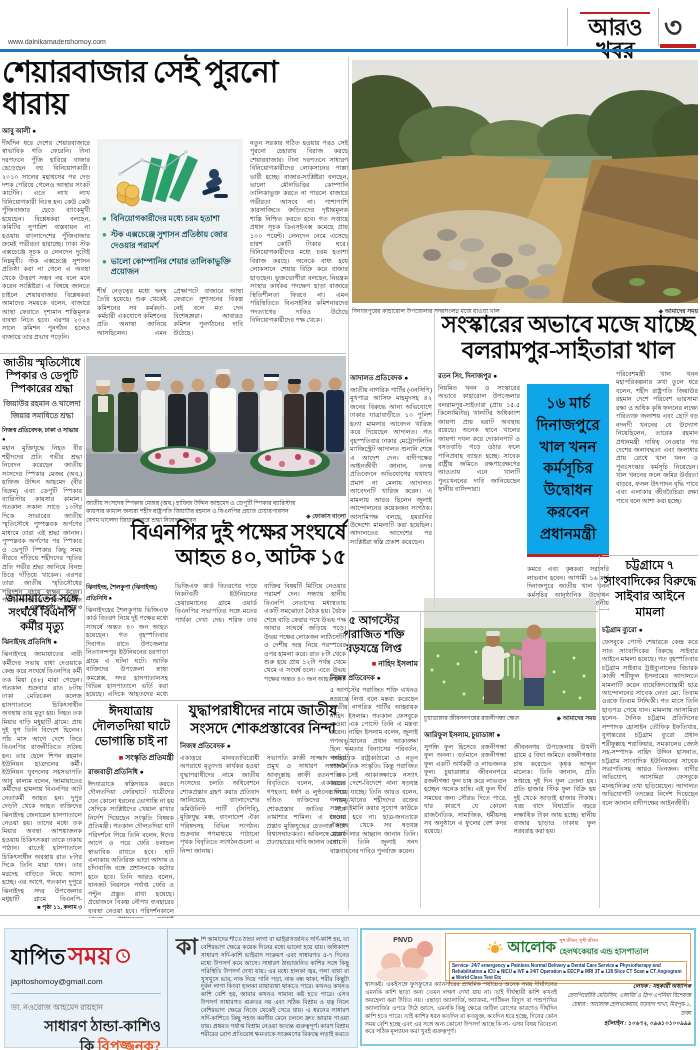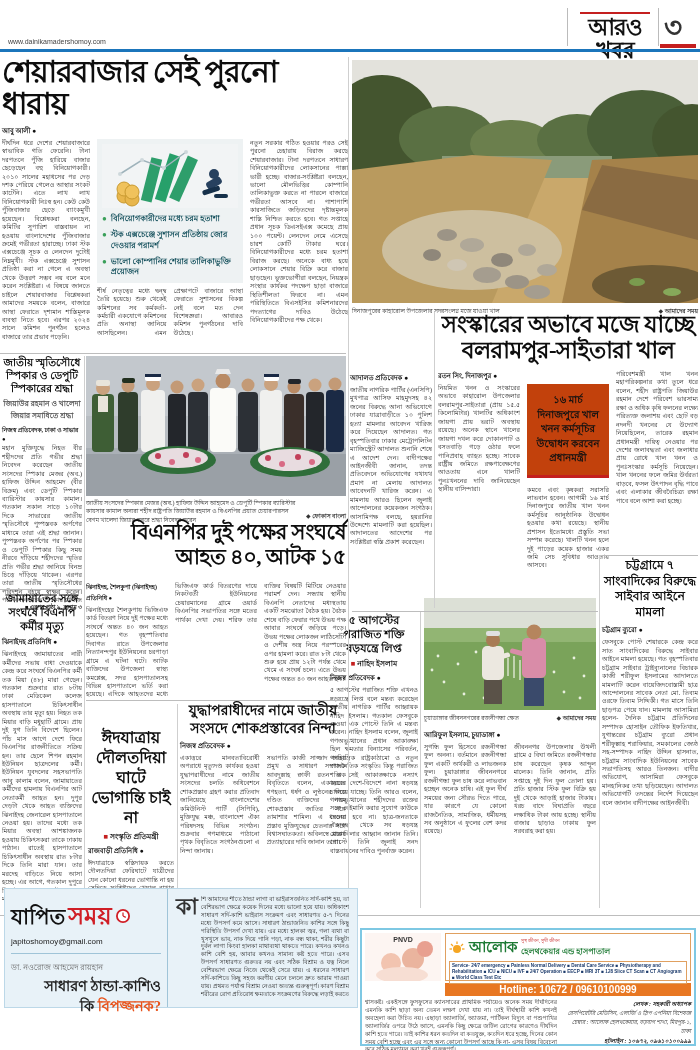--- a/index.html
+++ b/index.html
@@ -10,28 +10,28 @@
   .body-txt{font-size:6.3px;line-height:1.34;text-align:justify;color:#222;overflow:hidden;}
   .byline{font-size:6.8px;font-weight:bold;color:#111;margin-bottom:2px;}
   .subhead{font-size:7.5px;font-weight:bold;color:#555;text-align:center;}
   .jump{font-size:5.8px;font-weight:bold;text-align:right;color:#111;}
   .caption{font-size:6px;color:#333;}
   .credit{font-size:6px;color:#333;font-weight:bold;}
   .vline{position:absolute;width:1px;background:#cfcfcf;}
   .hline{position:absolute;height:1px;background:#bdbdbd;}
   .cols{display:flex;gap:7px;}
   .col{flex:1;overflow:hidden;}
-  .graybox{background:#c2410c;border-bottom:3px solid #c41f1f;padding:9px 5px;text-align:center;
-           font-weight:bold;font-size:10px;line-height:1.45;color:#111;}
+  .graybox{background:#0ea5e9;border-bottom:3px solid #c41f1f;padding:9px 5px;text-align:center;
+           font-weight:bold;font-size:15px;line-height:1.45;color:#111;}
   .graybox2{background:#e9ebed;padding:8px 4px;text-align:center;font-weight:bold;font-size:8.4px;line-height:1.45;color:#111;}
   .infobox{background:#eef2f3;padding:5px;}
   .bullet-item{display:flex;gap:4px;font-size:8px;font-weight:bold;color:#14505c;line-height:1.3;margin-top:6px;}
   .bullet-dot{color:#3aa05a;font-size:8px;line-height:1.2;}
   .redsq{color:#c41f1f;font-weight:bold;}
-  .attrib{font-size:7.6px;font-weight:bold;text-align:center;color:#111;margin:2px 0;}
+  .attrib{font-size:7.6px;font-weight:bold;text-align:right;color:#111;margin:2px 0;}
   .topname{color:#d01e26;font-weight:bold;font-size:15px;letter-spacing:-0.5px;}
   .photo{display:block;}
 </style>
 </head>
 <body>
 
 <div id="canvas">
 
   <div class="abs" style="left:0;top:0;width:700px;height:52px;">
     <div class="abs" style="left:8px;top:38px;font-size:7px;font-family:'Liberation Sans',sans-serif;color:#444;">www.dainikamadershomoy.com</div>
@@ -221,21 +221,21 @@
   </div>
 
   <div class="abs" style="left:2px;top:592px;width:80px;height:316px;">
     <div class="hl" style="font-size:11px;text-align:center;line-height:1.25;">জামায়াতের সঙ্গে সংঘর্ষে বিএনপি কর্মীর মৃত্যু</div>
     <div class="byline" style="margin-top:3px;">ঝিনাইদহ প্রতিনিধি ●</div>
     <div class="body-txt" style="height:252px;">ঝিনাইদহে জামায়াতের নারী কর্মীদের সভায় বাধা দেওয়াকে কেন্দ্র করে সংঘর্ষে বিএনপির কর্মী তক মিয়া (৪৮) মারা গেছেন। গতকাল শুক্রবার রাত ৮টায় ঢাকা মেডিকেল কলেজ হাসপাতালে চিকিৎসাধীন অবস্থায় তার মৃত্যু হয়। নিহত তক মিয়ার বাড়ি মধুহাটি গ্রামে। প্রায় দুই যুগ তিনি বিদেশে ছিলেন। পাঁচ মাস আগে দেশে ফিরে বিএনপির রাজনীতিতে সক্রিয় হন। তার ছেলে শিপন রহমান ইউনিয়ন ছাত্রদলের কর্মী। ইউনিয়ন যুবদলের সহসভাপতি আবু কালাম বলেন, জামায়াতের কর্মীদের হামলায় বিএনপির আট নেতাকর্মী আহত হন। দুপুর দেড়টা থেকে আহত ব্যক্তিদের ঝিনাইদহ জেনারেল হাসপাতালে নেওয়া হয়। তাদের মধ্যে তক মিয়ার অবস্থা আশঙ্কাজনক হওয়ায় চিকিৎসকরা তাকে ঢাকায় পাঠান। রাতেই হাসপাতালে চিকিৎসাধীন অবস্থায় রাত ৮টার দিকে তিনি মারা যান। তার মরদেহ বাড়িতে নিয়ে আসা হচ্ছে। এর আগে, গতকাল দুপুরে ঝিনাইদহ সদর উপজেলার মধুহাটি গ্রামে বিএনপি-জামায়াতের নেতাকর্মীদের মধ্যে সংঘর্ষে অন্তত ১০ জন আহত হন। সদর থানার বেশ কয়েকজন পুলিশ কনস্টেবল এসআইসহ আহত হন। মধুহাটি গ্রামে ওহিদুল ইসলামের বাড়িতে জামায়াতের নারী কর্মীরা কোরআন তালিম করার জন্য জড়ো হন। নারী কর্মীদের জড়ো হওয়া দেখে প্রতিবেশী ওয়ার্ড বিএনপির সভাপতি ইলিয়াস হোসেন কারণ জানতে চান। এ নিয়ে তর্কের একপর্যায়ে উভয়পক্ষের মধ্যে সংঘর্ষের সূত্রপাত হয়। এতে দুপক্ষের</div>
     <div class="jump">■ পৃষ্ঠা ১১, কলাম ৩</div>
   </div>
 
   <div class="abs" style="left:88px;top:704px;width:86px;height:204px;">
-    <div class="hl" style="font-size:16px;text-align:center;line-height:1.25;margin-top:24px;">ঈদযাত্রায় দৌলতদিয়া ঘাটে ভোগান্তি চাই না</div>
+    <div class="hl" style="font-size:12px;text-align:center;line-height:1.25;">ঈদযাত্রায় দৌলতদিয়া ঘাটে ভোগান্তি চাই না</div>
     <div class="attrib">
       <span class="redsq">■ </span><span>সংস্কৃতি প্রতিমন্ত্রী</span>
     </div>
     <div class="byline">রাজবাড়ী প্রতিনিধি ●</div>
     <div class="body-txt" style="height:138px;">ঈদযাত্রাকে স্বস্তিদায়ক করতে দৌলতদিয়া ফেরিঘাটে যাত্রীদের যেন কোনো ধরনের ভোগান্তি না হয় সেদিকে সংশ্লিষ্টদের খেয়াল রাখার নির্দেশ দিয়েছেন সংস্কৃতি বিষয়ক প্রতিমন্ত্রী। গতকাল দৌলতদিয়া ঘাট পরিদর্শনে গিয়ে তিনি বলেন, ঈদের আগে ও পরে ফেরি চলাচল স্বাভাবিক রাখতে হবে। ঘাট এলাকায় অতিরিক্ত ভাড়া আদায় ও চাঁদাবাজি বন্ধে প্রশাসনকে কঠোর হতে হবে। তিনি আরও বলেন, যানজট নিরসনে পর্যাপ্ত ফেরি ও পন্টুন প্রস্তুত রাখা হয়েছে। প্রয়োজনে বিকল্প নৌপথ ব্যবহারের ব্যবস্থা নেওয়া হবে। পরিদর্শনকালে জেলা প্রশাসকসহ সংশ্লিষ্ট কর্মকর্তারা উপস্থিত ছিলেন।</div>
   </div>
 
   <div class="abs" style="left:180px;top:702px;width:166px;height:206px;">
     <div class="hl" style="font-size:14px;text-align:center;line-height:1.25;">যুদ্ধাপরাধীদের নামে জাতীয় সংসদে শোকপ্রস্তাবের নিন্দা</div>
     <div class="byline" style="margin-top:3px;">নিজস্ব প্রতিবেদক ●</div>
@@ -313,21 +313,21 @@
   <div class="vline" style="left:420px;top:612px;height:296px;"></div>
   <div class="vline" style="left:599px;top:556px;height:352px;"></div>
   <div class="vline" style="left:177px;top:704px;height:204px;"></div>
   <div class="hline" style="left:0;top:353px;width:346px;"></div>
   <div class="hline" style="left:0;top:589px;width:82px;"></div>
   <div class="hline" style="left:86px;top:700px;width:260px;"></div>
   <div class="hline" style="left:352px;top:611px;width:246px;"></div>
   <div class="hline" style="left:602px;top:555px;width:96px;"></div>
   <div class="hline" style="left:0;top:915px;width:700px;"></div>
 
-  <div class="abs" style="left:4px;top:888px;width:352px;height:118px;background:#e8f2f8;border:1px solid #bcd8e8;display:flex;">
+  <div class="abs" style="left:4px;top:928px;width:352px;height:118px;background:#e8f2f8;border:1px solid #bcd8e8;display:flex;">
     <div style="flex:0 0 150px;padding:8px 6px;border-right:1px solid #9fc4d8;">
       <div style="display:flex;align-items:baseline;gap:3px;">
         <span style="font-size:21px;font-weight:bold;color:#111;">যাপিত</span>
         <span style="font-size:24px;font-weight:bold;color:#d01e26;">সময়</span>
         <svg width="16" height="16" viewBox="0 0 16 16">
           <circle cx="8" cy="8" r="7" fill="#d01e26"></circle>
             <circle cx="8" cy="8" r="5.2" fill="#ffffff"></circle>
           <line x1="8" y1="8" x2="8" y2="4.5" stroke="#d01e26" stroke-width="1.2"></line>
           <line x1="8" y1="8" x2="10.8" y2="9.4" stroke="#d01e26" stroke-width="1.2"></line>
         </svg>
@@ -350,43 +350,40 @@
     <div style="display:flex;gap:4px;height:48px;">
       <svg width="76" height="48" viewBox="0 0 76 48">
         <rect width="76" height="48" fill="#fdf5f2"></rect>
         <text x="38" y="9" text-anchor="middle" font-size="7" font-family="sans-serif" font-weight="bold" fill="#333">PNVD</text>
         <circle cx="26" cy="30" r="10" fill="#f2c4b0"></circle>
         <circle cx="48" cy="26" r="11" fill="#eab49e"></circle>
         <circle cx="60" cy="16" r="8" fill="#e8a090"></circle>
         <ellipse cx="37" cy="42" rx="26" ry="8" fill="#f7ded3"></ellipse>
       </svg>
       <div style="flex:1;border:1px solid #e0a060;padding:1px 3px;">
-        <div style="display:flex;align-items:center;gap:4px;">
+        <div style="display:flex;align-items:center;justify-content:center;gap:4px;">
           <svg width="16" height="14" viewBox="0 0 16 14">
             <circle cx="8" cy="8" r="4" fill="#f5a623"></circle>
             <g stroke="#f5a623" stroke-width="1.3">
                 <line x1="8" y1="0.5" x2="8" y2="3"></line>
                 <line x1="2" y1="3" x2="4" y2="5"></line>
                 <line x1="14" y1="3" x2="12" y2="5"></line>
                 <line x1="0.5" y1="8" x2="3" y2="8"></line>
                 <line x1="13" y1="8" x2="15.5" y2="8"></line>
               </g>
           </svg>
           <span style="font-size:15px;font-weight:bold;color:#1d7a34;letter-spacing:-0.5px;">আলোক</span>
           <span style="display:inline-block;text-align:left;">
             <span style="display:block;font-size:4.5px;color:#c41f1f;">সুস্থ জীবন, সুখী জীবন</span>
             <span style="display:block;font-size:8px;font-weight:bold;color:#1d7a34;">হেলথকেয়ার এন্ড হাসপাতাল</span>
           </span>
         </div>
         <div style="border:1px solid #e0a060;margin-top:1px;padding:1px 2px;font-size:4.6px;line-height:1.35;color:#1b3a6b;font-family:'Liberation Sans',sans-serif;font-weight:bold;">Service- 24/7 emergency ■ Painless Normal Delivery ■ Dental Care Service ■ Physiotherapy and Rehabilitation ■ ICU ■ NICU ■ IVF ■ 24/7 Operation ■ EECP ■ MRI 3T ■ 128 Slice CT Scan ■ CT Angiogram ■ World Class Test Etc</div>
       </div>
     </div>
-    <div style="background:#e87722;color:#ffffff;text-align:center;font-weight:bold;font-size:10px;font-family:'Liberation Sans',sans-serif;padding:1px 0;margin:2px 0 3px 80px;">
-      <span>Hotline: 10672 / 09610100999</span>
-    </div>
     <div style="display:flex;gap:6px;">
       <div class="body-txt" style="flex:1;font-size:5.9px;height:54px;">শ্বাসকষ্ট। একইসঙ্গে ফুসফুসের ক্যানসারের প্রাথমিক পর্যায়েও অনেক সময় দীর্ঘদিনের এমনকি কাশি ছাড়া অন্য তেমন লক্ষণ দেখা যায় না। তাই দীর্ঘস্থায়ী কাশি কখনই অবহেলা করা উচিত নয়। এছাড়া অ্যালার্জি, অ্যাজমা, পার্টিকল বিদ্যুৎ বা পশুপাখির অ্যালার্জির ওপরে উঠে আসে, এমনকি কিছু ক্ষেত্রে জটিল রোগের কারণেও দীর্ঘদিন কাশি হতে পারে। তাই কাশির ধরন কতদিন বা কতযুক্ত, কতদিন ধরে হচ্ছে, দিনের কোন সময় বেশি হচ্ছে এবং এর সঙ্গে অন্য কোনো উপসর্গ আছে কি না- এসব বিষয় বিবেচনা করে সঠিক মূল্যায়ন করা খুবই গুরুত্বপূর্ণ।</div>
       <div style="flex:0 0 128px;text-align:right;">
         <div style="font-size:5.8px;font-weight:bold;font-style:italic;">লেখক : সহকারী অধ্যাপক</div>
         <div style="font-size:5.6px;font-style:italic;color:#333;">রেসপিরেটরি মেডিসিন, এলার্জি ও স্লিপ এপনিয়া বিশেষজ্ঞ</div>
         <div style="font-size:5.6px;font-style:italic;color:#333;">চেম্বার : আলোক হেলথকেয়ার, বড়বাগ শাখা, মিরপুর-১, ঢাকা</div>
         <div style="font-size:5.8px;font-weight:bold;font-style:italic;">হটলাইন : ১০৬৭২, ০৯৬১০১০০৯৯৯</div>
       </div>
     </div>
   </div>

